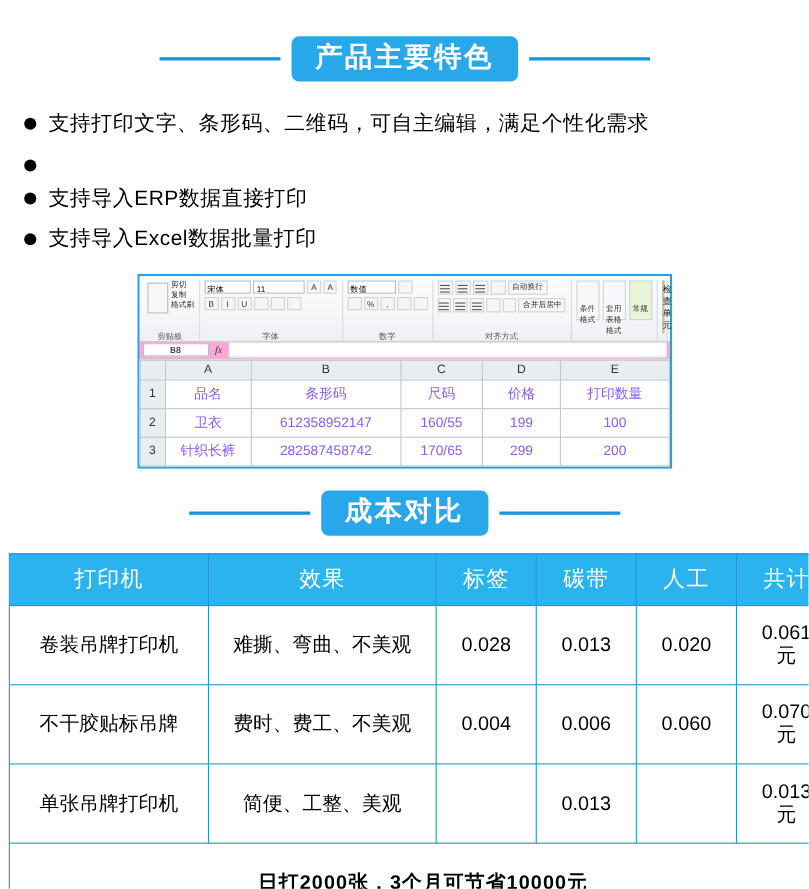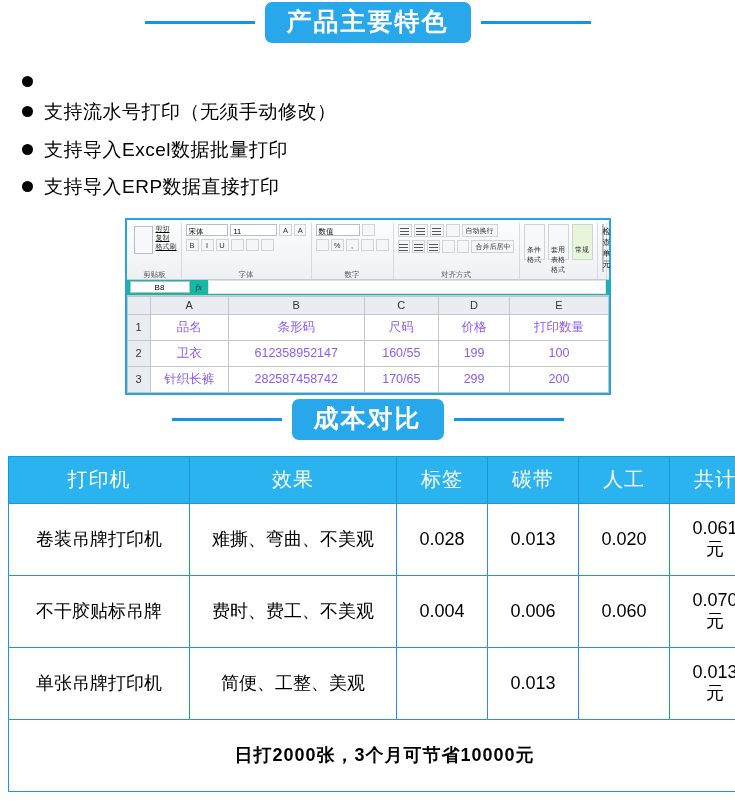--- a/index.html
+++ b/index.html
@@ -15,21 +15,21 @@
     overflow: hidden;
     position: relative;
   }
 
   
   .banner {
     display: flex;
     align-items: center;
     justify-content: center;
     gap: 0;
-    margin-top: 2px;
+    margin-top: 33px;
   }
   .banner .rule {
     height: 3px;
     background: #1596e0;
     flex: 0 0 110px;
   }
   .banner .rule.left { margin-right: 10px; }
   .banner .rule.right { margin-left: 10px; }
   .banner .pill {
     background: #28a8ea;
@@ -93,21 +93,21 @@
   }
   .rgroup .glabel {
     position: absolute;
     bottom: -1px;
     left: 0;
     width: 100%;
     text-align: center;
     font-size: 7.5px;
     color: #55585c;
   }
-  .rg-clip { width: 58px; text-decoration: underline; }
+  .rg-clip { width: 58px; }
   .clip-big {
     width: 17px; height: 26px;
     border: 1px solid #b9bec4;
     background: #f7f8fa;
     float: left;
     margin: 2px 3px 0 1px;
   }
   .clip-lines div {
     font-size: 7px;
     color: #333;
@@ -188,21 +188,21 @@
     font-size: 8px;
     text-align: center;
     color: #222;
     padding: 1px 0;
   }
   .cellbox.sel { background: #ffd34d; }
 
   .formulabar {
     display: flex;
     align-items: center;
-    background: #14b8a6;
+    background: #f9a8d4;
     border-bottom: 1px solid #c6ccd4;
     padding: 2px 3px;
     height: 16px;
     box-sizing: border-box;
   }
   .namebox {
     width: 60px;
     background: #fff;
     border: 1px solid #b9bec4;
     font-size: 8px;
@@ -301,32 +301,32 @@
 
 <div class="banner">
   <div class="rule left"></div>
   <div class="pill">产品主要特色</div>
   <div class="rule right"></div>
 </div>
 
 <div class="features">
   <div class="feature-row">
     <div class="feature-bullet"></div>
+    <div class="feature-text">支持打印文字、条形码、二维码，可自主编辑，满足个性化需求</div>
   </div>
   <div class="feature-row">
     <div class="feature-bullet"></div>
-    <div class="feature-text">支持流水号打印（无须手动修改）</div>
+  </div>
+  <div class="feature-row">
+    <div class="feature-bullet"></div>
+    <div class="feature-text">支持导入ERP数据直接打印</div>
   </div>
   <div class="feature-row">
     <div class="feature-bullet"></div>
     <div class="feature-text">支持导入Excel数据批量打印</div>
-  </div>
-  <div class="feature-row">
-    <div class="feature-bullet"></div>
-    <div class="feature-text">支持导入ERP数据直接打印</div>
   </div>
 </div>
 
 <div class="excel">
 
   <div class="ribbon">
 
     <div class="rgroup rg-clip">
       <div class="clip-big"></div>
       <div class="clip-lines">
@@ -440,21 +440,21 @@
         <td>针织长裤</td>
         <td>282587458742</td>
         <td>170/65</td>
         <td>299</td>
         <td>200</td>
       </tr>
     </tbody>
   </table>
 </div>
 
-<div class="banner" style="margin-top:4px;">
+<div class="banner" style="margin-top:20px;">
   <div class="rule left"></div>
   <div class="pill">成本对比</div>
   <div class="rule right"></div>
 </div>
 
 <div class="cost-wrap">
   <table class="cost">
     <thead>
       <tr>
         <th class="cw-printer">打印机</th>

